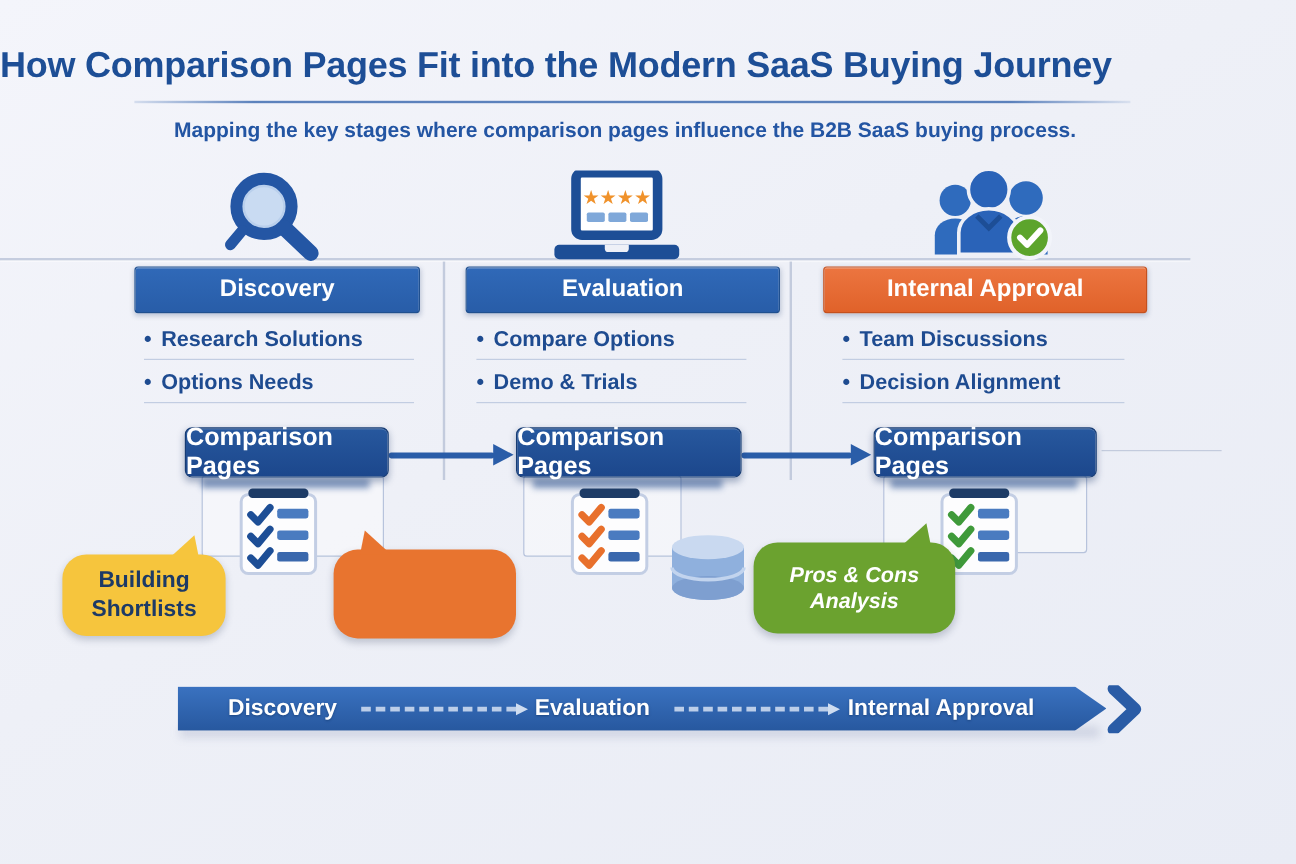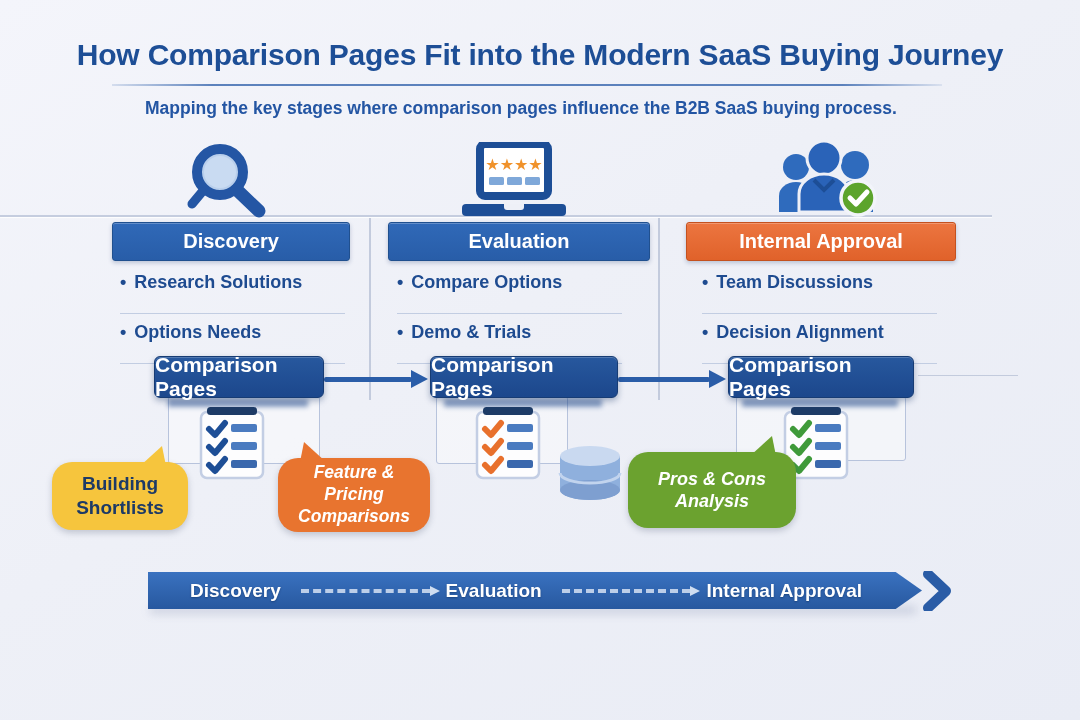--- a/index.html
+++ b/index.html
@@ -1,20 +1,20 @@
 <!DOCTYPE html>
 <html><head>
 <meta charset="utf-8">
 <style>
   html,body{margin:0;padding:0;}
   body{font-family:"Liberation Sans",sans-serif;background:#dfe2ee;}
   .canvas{position:relative;width:1080px;height:720px;overflow:hidden;
     background:linear-gradient(150deg,#f4f5fb 0%,#eef0f7 45%,#e9ecf5 100%);}
   
-  .title{position:absolute;left:0;top:38px;width:1080px;text-align:center;
+  .title{position:absolute;left:0;top:38px;width:1080px;text-align:left;
     font-size:30px;font-weight:bold;color:#1d4e96;letter-spacing:-.2px;}
   .title-underline{position:absolute;left:112px;top:84px;width:830px;height:2px;
     background:linear-gradient(90deg,rgba(42,92,168,.15),rgba(42,92,168,.75) 12%,rgba(42,92,168,.75) 88%,rgba(42,92,168,.1));}
   .subtitle{position:absolute;left:145px;top:98px;width:760px;
     font-size:17.5px;font-weight:600;color:#2355a3;}
   
   .hline-top{position:absolute;left:0;top:215px;width:992px;height:1.5px;background:#c5cddf;box-shadow:0 1px 1px rgba(255,255,255,.9);}
   .vdiv{position:absolute;top:218px;height:182px;width:1.5px;background:#c3cbdd;}
   .vdiv.d1{left:369px;} .vdiv.d2{left:658px;}
   .hline-right{position:absolute;left:918px;top:375px;width:100px;height:1px;background:#c3cbdd;}
@@ -23,21 +23,21 @@
     display:flex;align-items:center;justify-content:center;
     color:#fff;font-size:20px;font-weight:bold;
     box-shadow:0 2px 4px rgba(30,60,110,.25), inset 0 1px 0 rgba(255,255,255,.25);}
   .stage-header.blue{background:linear-gradient(#3069b8,#285da8);border:1px solid #20508f;}
   .stage-header.orange{background:linear-gradient(#ec7540,#e0622a);border:1px solid #c4511f;}
   .sh1{left:112px;width:236px;} .sh2{left:388px;width:260px;} .sh3{left:686px;width:268px;}
   
   .bullets{position:absolute;top:272px;}
   .bl1{left:120px;width:225px;} .bl2{left:397px;width:225px;} .bl3{left:702px;width:235px;}
   .bullet-item{font-size:18px;color:#1e4b90;font-weight:600;
-    padding-bottom:20px;margin-bottom:8px;border-bottom:1.5px solid #c2cde2;}
+    padding-bottom:6px;margin-bottom:8px;border-bottom:1.5px solid #c2cde2;}
   .bullet-dot{color:#1e4b90;margin-right:8px;}
   
   .cmp-box{position:absolute;top:356px;height:40px;border-radius:6px;
     background:linear-gradient(#27589e,#1c478c);border:1.5px solid #173c74;
     display:flex;align-items:center;justify-content:center;
     color:#fff;font-size:21px;font-weight:bold;
     box-shadow:0 3px 6px rgba(20,50,100,.35), inset 0 1px 0 rgba(255,255,255,.2);z-index:4;}
   .cb1{left:154px;width:168px;} .cb2{left:430px;width:186px;} .cb3{left:728px;width:184px;}
   .ghost-text{position:absolute;top:399px;height:8px;background:#1c478c;filter:blur(2.5px);opacity:.5;z-index:3;}
   .gt1{left:168px;width:140px;} .gt2{left:444px;width:158px;} .gt3{left:742px;width:156px;}
@@ -195,21 +195,20 @@
     <path d="M4 29 a30 10 0 0 0 60 0" fill="none" stroke="#c2d4ee" stroke-width="3"></path>
     <ellipse cx="34" cy="12" rx="30" ry="10" fill="#c9d9f0"></ellipse>
   </svg>
 
   <div class="bubble bubble-yellow">
     <div class="tail"></div>
     <span>Building Shortlists</span>
   </div>
   <div class="bubble bubble-orange">
     <div class="tail"></div>
-    <span>Feature &amp; Pricing Comparisons</span>
   </div>
   <div class="bubble bubble-green">
     <div class="tail"></div>
     <span>Pros &amp; Cons Analysis</span>
   </div>
 
   <div class="bar-shadow"></div>
   <div class="timeline-bar">
     <span class="tl-label">Discovery</span>
     <div class="dash-arrow"></div>

